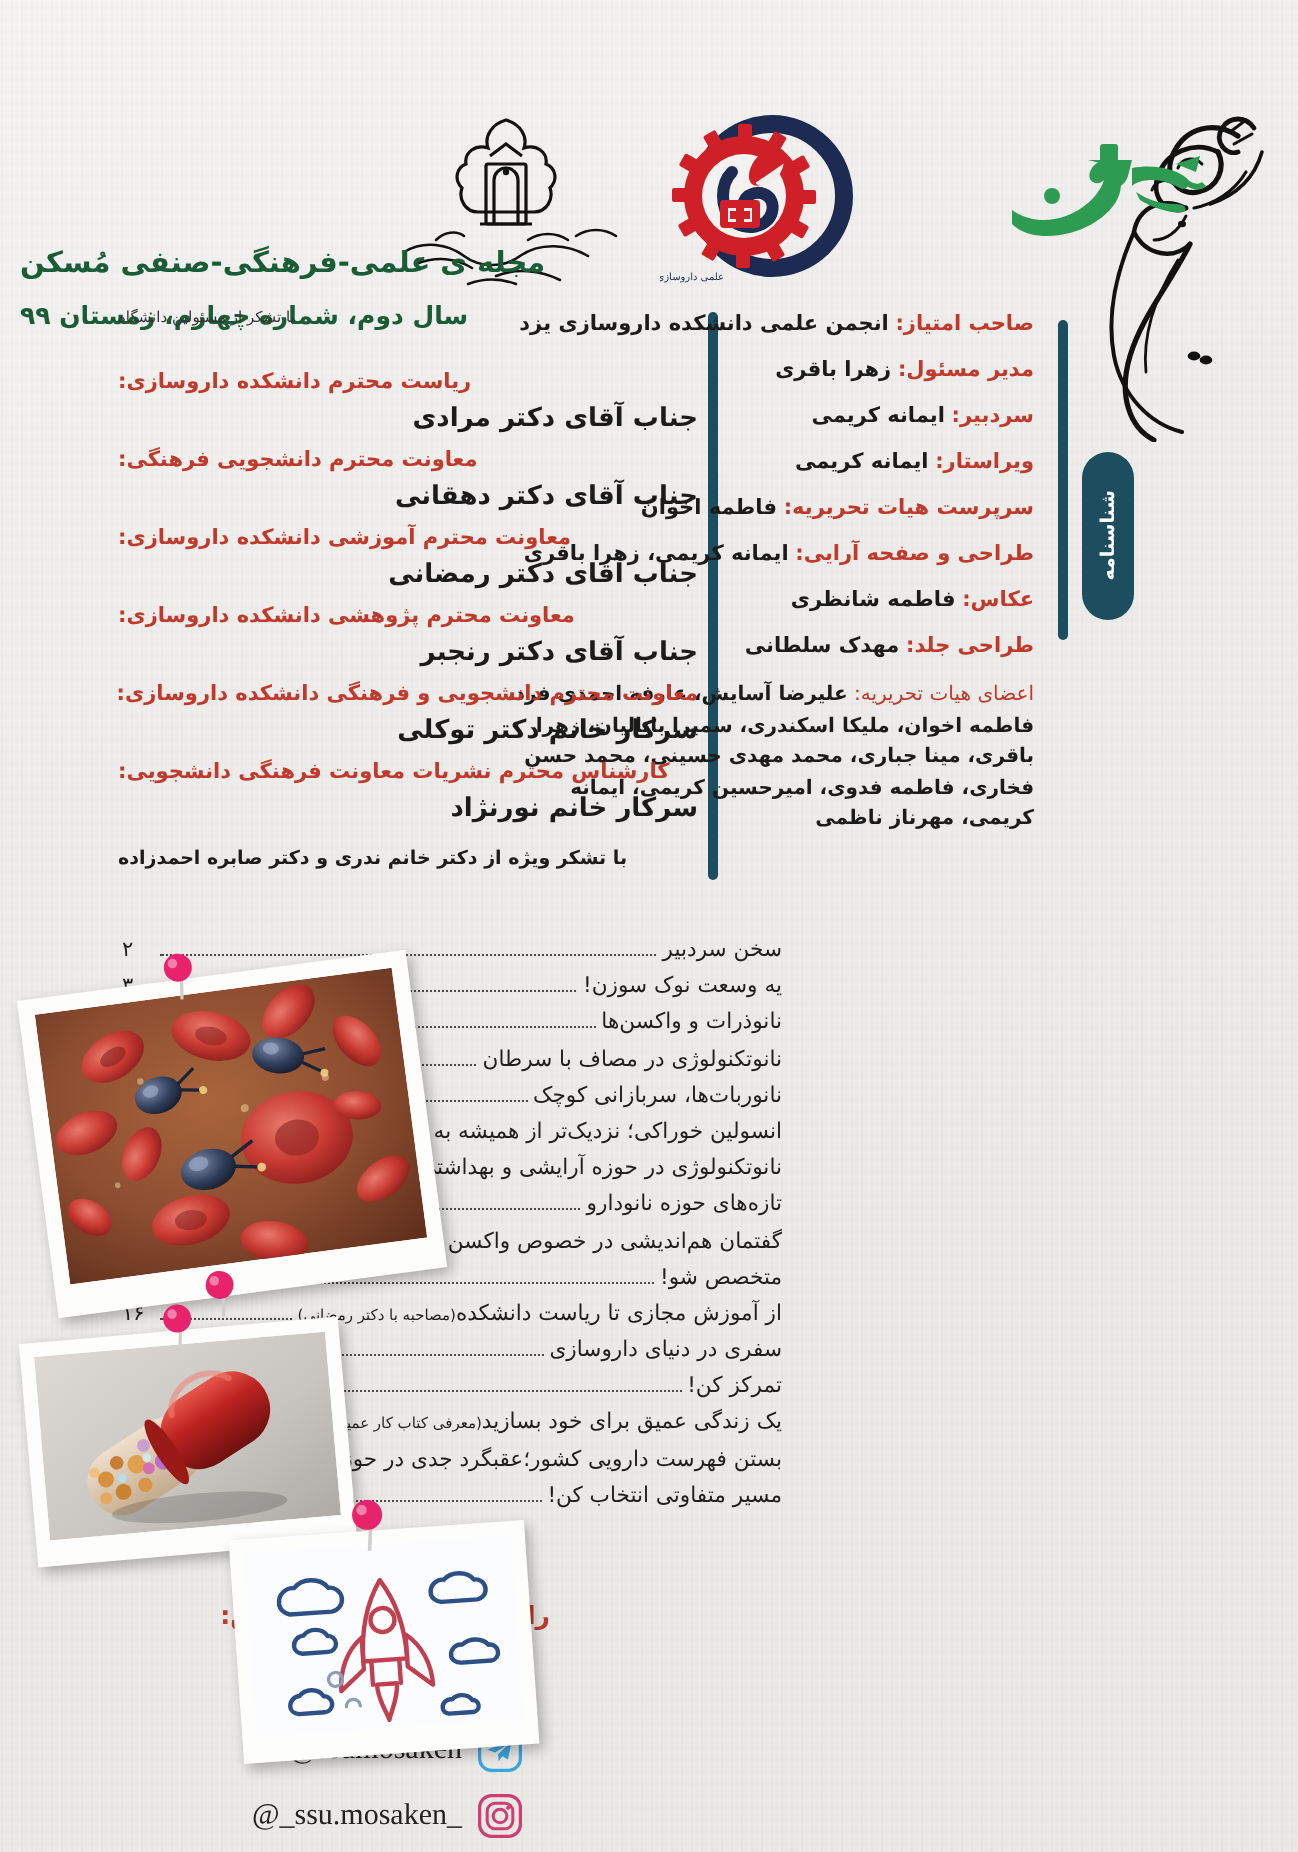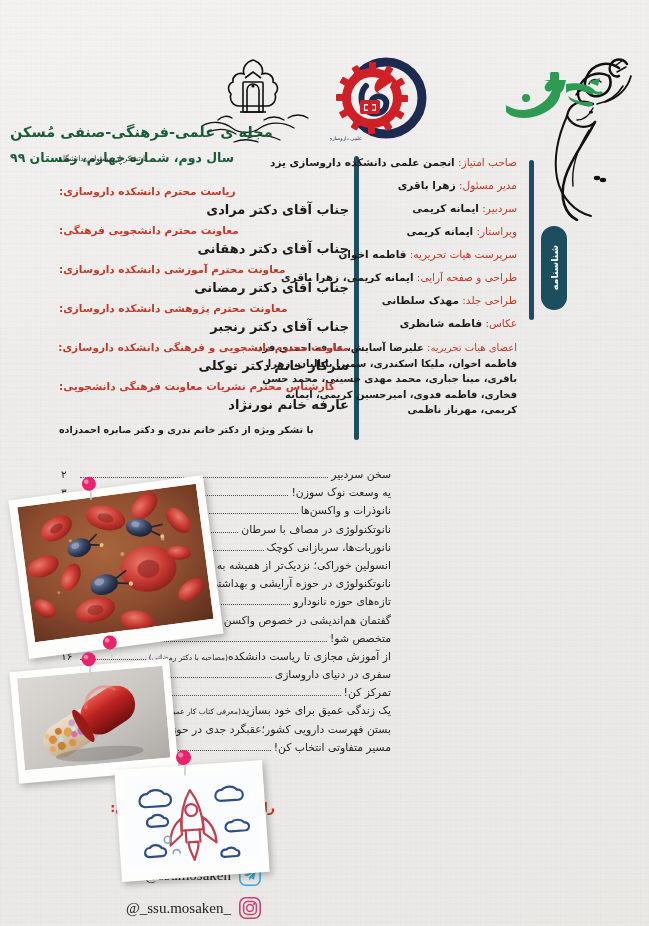--- a/index.html
+++ b/index.html
@@ -87,21 +87,21 @@
   }
   .vtab-shenasname { right: 82px; top: 76px; }
   .vtab-fehrest    { right: 592px; top: 578px; width: 26px; height: 78px; }
 
   
   .credit-col {
     position: absolute; right: 132px; top: 6px; width: 268px;
     text-align: right; direction: rtl;
   }
   .credit-line { font-size: 10.5px; margin-bottom: 11px; white-space: nowrap; }
-  .credit-line .k { color: #c0392b; font-weight: 400; }
+  .credit-line .k { color: #c0392b; font-weight: 700; }
   .credit-line .v { color: #1b1b1b; font-weight: 700; }
   .credit-block { font-size: 10px; line-height: 1.55; margin-top: 2px; }
   .credit-block .k { color: #c0392b; font-weight: 400; }
   .credit-block .v { color: #1b1b1b; font-weight: 700; }
 
   
   .ack-col {
     position: absolute; right: 300px; top: 4px; width: 290px;
     text-align: left; direction: rtl;
   }
@@ -347,26 +347,26 @@
       </div>
       <div class="credit-line">
         <span class="k">سرپرست هیات تحریریه:</span>
         <span class="v">فاطمه اخوان</span>
       </div>
       <div class="credit-line">
         <span class="k">طراحی و صفحه آرایی:</span>
         <span class="v">ایمانه کریمی، زهرا باقری</span>
       </div>
       <div class="credit-line">
+        <span class="k">عکاس:</span>
+        <span class="v">فاطمه شانظری</span>
+      </div>
+      <div class="credit-line">
         <span class="k">طراحی جلد:</span>
         <span class="v">مهدک سلطانی</span>
-      </div>
-      <div class="credit-line">
-        <span class="k">عکاس:</span>
-        <span class="v">فاطمه شانظری</span>
       </div>
 
       <div class="credit-block">
         <span class="k">اعضای هیات تحریریه:</span>
         <span class="v">علیرضا آسایش، عارفه احمدی فرد، فاطمه اخوان، ملیکا اسکندری، سمیرا بابالیان، زهرا باقری، مینا جباری، محمد مهدی حسینی، محمد حسن فخاری، فاطمه فدوی، امیرحسین کریمی، ایمانه کریمی، مهرناز ناظمی</span>
       </div>
     </div>
 
     <div class="ack-col">
       <div class="ack-intro">با تشکر از مسئولین دانشگاه</div>
@@ -380,21 +380,21 @@
       <div class="ack-role">معاونت محترم آموزشی دانشکده داروسازی:</div>
       <div class="ack-name">جناب آقای دکتر رمضانی</div>
 
       <div class="ack-role">معاونت محترم پژوهشی دانشکده داروسازی:</div>
       <div class="ack-name">جناب آقای دکتر رنجبر</div>
 
       <div class="ack-role">معاونت محترم دانشجویی و فرهنگی دانشکده داروسازی:</div>
       <div class="ack-name">سرکار خانم دکتر توکلی</div>
 
       <div class="ack-role">کارشناس محترم نشریات معاونت فرهنگی دانشجویی:</div>
-      <div class="ack-name">عارفه خانم نورنژاد</div>
+      <div class="ack-name">سرکار خانم نورنژاد</div>
 
       <div class="ack-special">با تشکر ویژه از دکتر خانم ندری و دکتر صابره احمدزاده</div>
     </div>
   </div>
 
   <div class="vtab vtab-fehrest">
     <span>فهرست</span>
   </div>
 
   <div id="toc">

